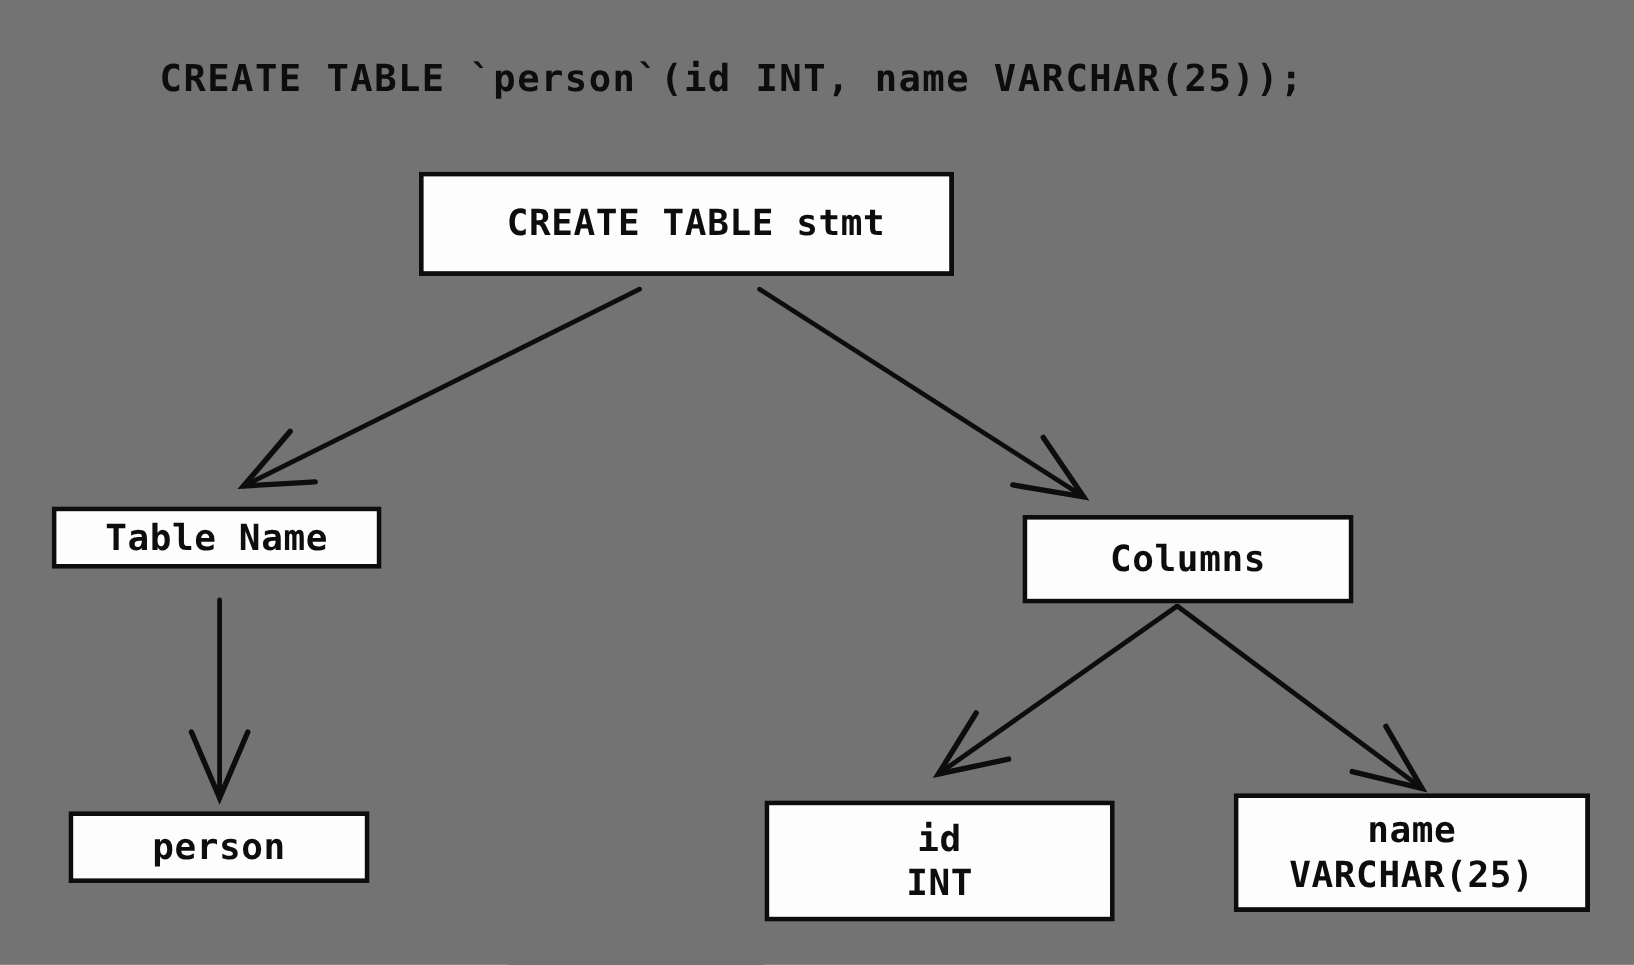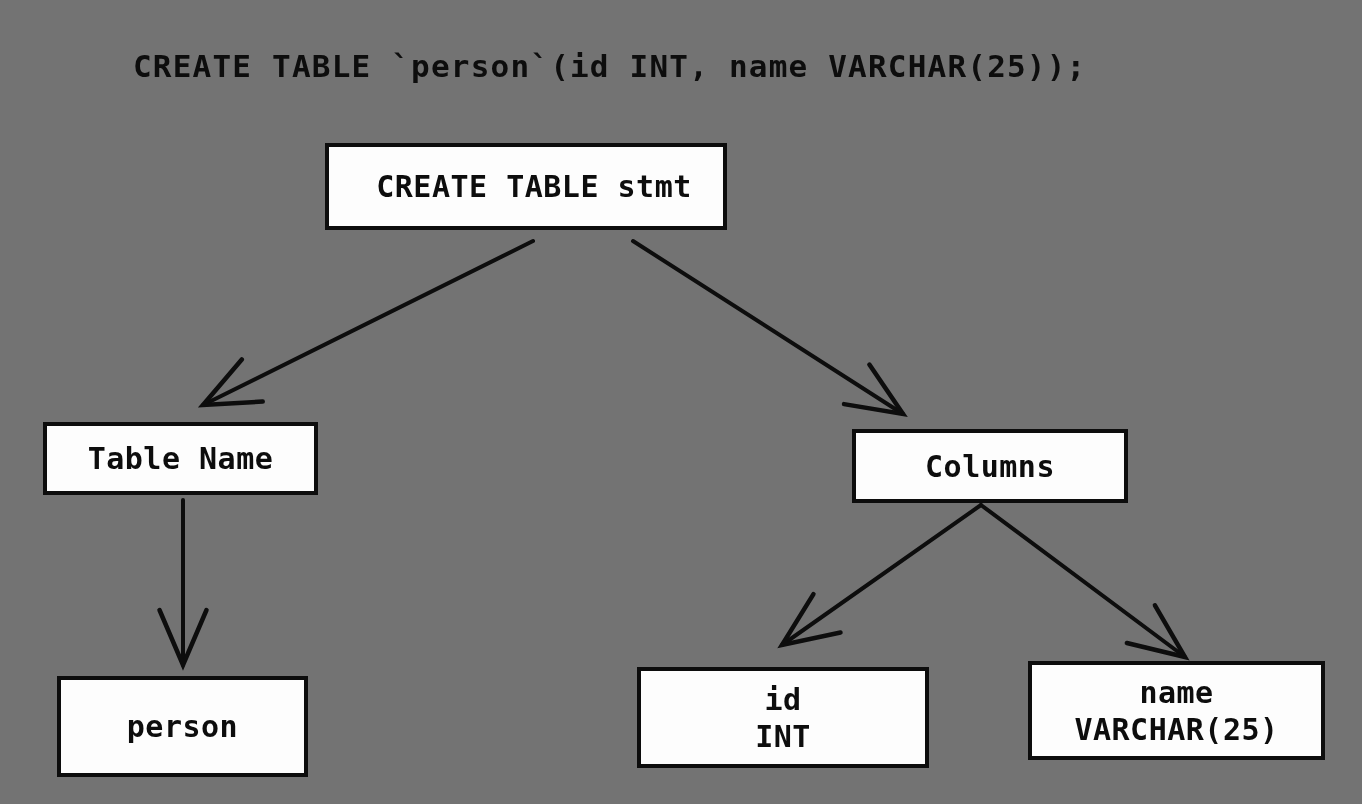--- a/index.html
+++ b/index.html
@@ -49,24 +49,24 @@
     justify-content: center;
     border: 4px solid #0d0d0d;
     background: #fdfdfd;
     font-size: 30px;
     font-weight: bold;
     line-height: 37px;
     letter-spacing: 0.5px;
     text-align: center;
     white-space: pre;
   }
-  .node-root        { left: 325px;  top: 143px; width: 402px; height: 87px; padding-left: 16px; }
-  .node-table-name  { left: 43px;   top: 422px; width: 275px; height: 73px; }
+  .node-root        { left: 349px;  top: 143px; width: 446px; height: 87px; padding-left: 16px; }
+  .node-table-name  { left: 43px;   top: 422px; width: 275px; height: 52px; }
   .node-columns     { left: 852px;  top: 429px; width: 276px; height: 74px; }
-  .node-person      { left: 57px;   top: 676px; width: 251px; height: 101px; }
+  .node-person      { left: 57px;   top: 676px; width: 251px; height: 60px; }
   .node-id-int      { left: 637px;  top: 667px; width: 292px; height: 101px; }
   .node-name-varchar{ left: 1028px; top: 661px; width: 297px; height: 99px; }
 </style>
 </head>
 <body>
 
 <div class="canvas">
 
   <div class="sql-line">CREATE TABLE `person`(id INT, name VARCHAR(25));</div>
 

